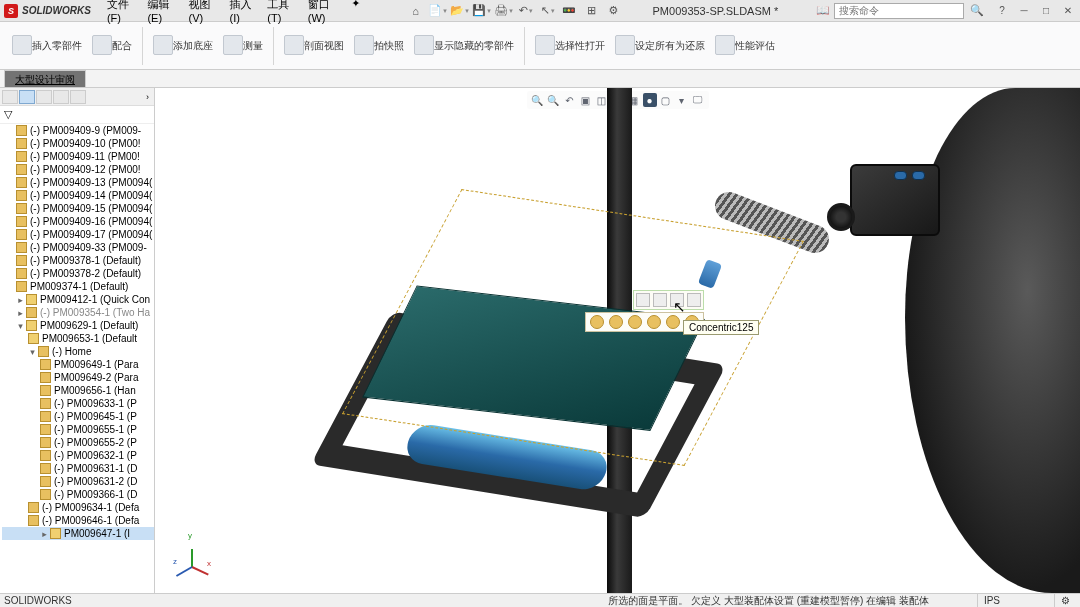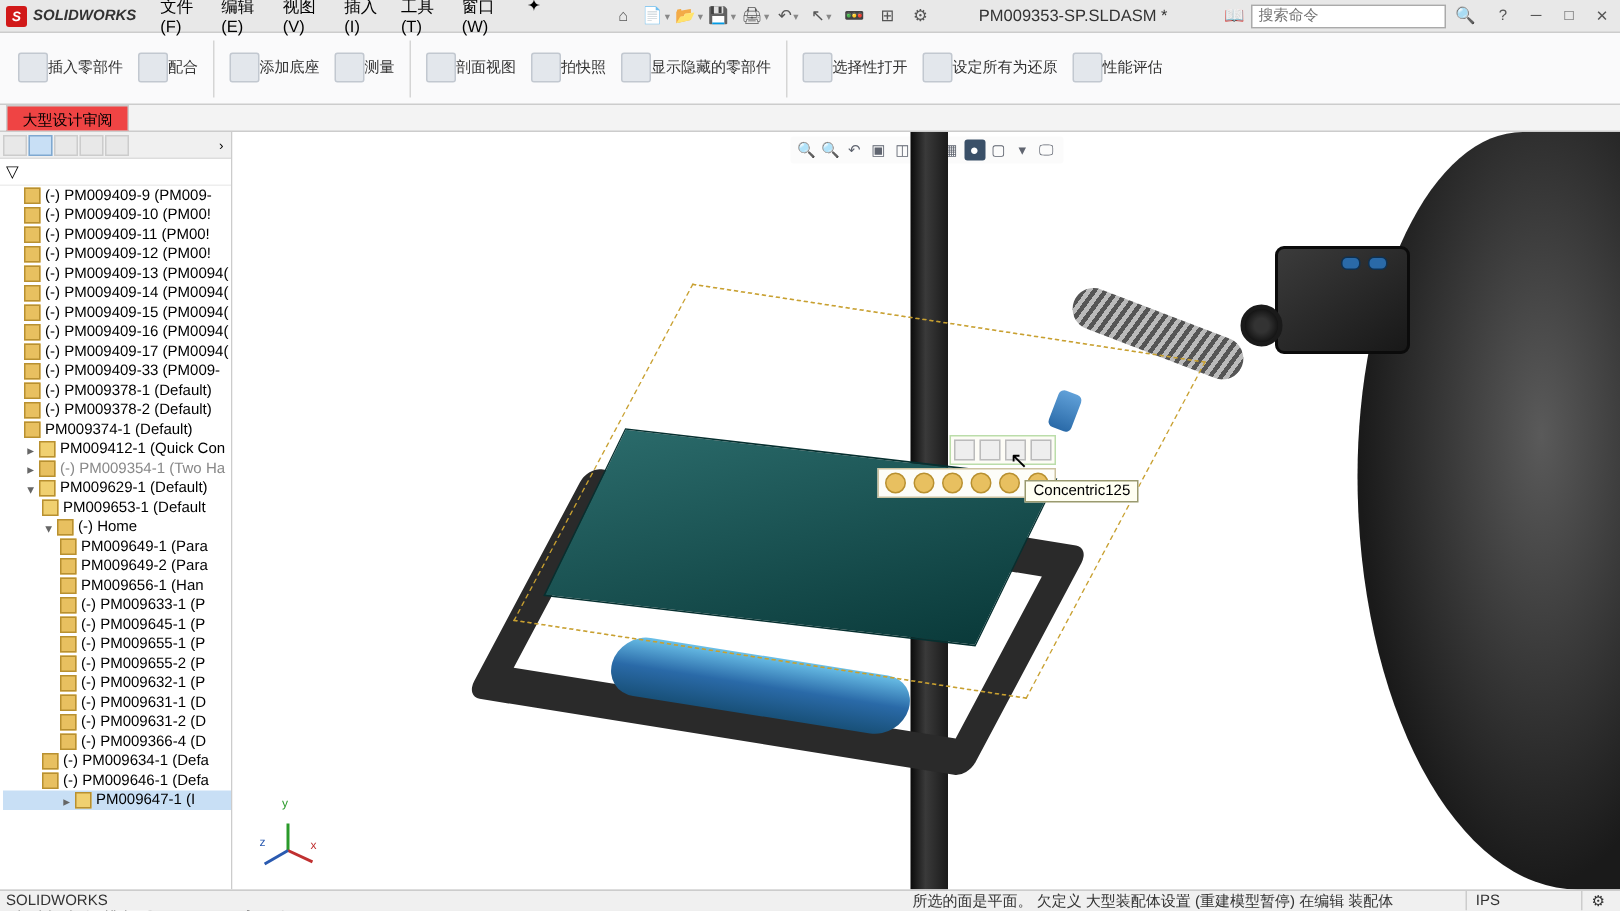--- a/index.html
+++ b/index.html
@@ -22,21 +22,21 @@
 
 
 .ribbon { height: 48px; background: #fafafb; border-bottom: 1px solid #ccc; display: flex; align-items: center; padding: 2px 8px; gap: 2px; }
 .ribbon-btn { display: flex; align-items: center; justify-content: center; padding: 2px 4px; min-width: 30px; cursor: pointer; }
 .ribbon-ico { width: 20px; height: 20px; background: #e3e7ec; border: 1px solid #c2c8d0; border-radius: 2px; margin-bottom: 1px; }
 .ribbon-lbl { font-size: 10px; color: #333; line-height: 11px; text-align: center; }
 .ribbon-sep { width: 1px; height: 38px; background: #d5d5d5; margin: 0 4px; }
 
 
 .tabstrip { height: 18px; background: #f3f3f3; border-bottom: 1px solid #ccc; display: flex; align-items: end; padding-left: 4px; }
-.tab { height: 17px; padding: 2px 10px; background: #ef4444; border: 1px solid #ccc; border-bottom: none; font-size: 10px; cursor: pointer; }
+.tab { height: 17px; padding: 2px 10px; background: #737373; border: 1px solid #ccc; border-bottom: none; font-size: 10px; cursor: pointer; text-decoration: underline; }
 
 
 .main { display: flex; height: 505px; }
 
 
 .left-panel { width: 155px; background: #fff; border-right: 1px solid #ccc; display: flex; flex-direction: column; }
 .panel-toolbar { height: 18px; background: #f0f0f0; border-bottom: 1px solid #ddd; display: flex; align-items: center; padding: 0 2px; gap: 1px; }
 .panel-tool { width: 16px; height: 14px; background: #e8e8e8; border: 1px solid #ccc; cursor: pointer; }
 .panel-tool.active { background: #c8dff5; border-color: #7fa8d0; }
 .filter-row { height: 18px; display: flex; align-items: center; padding: 0 4px; border-bottom: 1px solid #eee; }
@@ -320,21 +320,21 @@
         <div class="tree-item ind3">
           <span class="tree-ico"></span>
           <span>(-) PM009631-1 (D</span>
         </div>
         <div class="tree-item ind3">
           <span class="tree-ico"></span>
           <span>(-) PM009631-2 (D</span>
         </div>
         <div class="tree-item ind3">
           <span class="tree-ico"></span>
-          <span>(-) PM009366-4 (D</span>
+          <span>(-) PM009366-1 (D</span>
         </div>
         <div class="tree-item ind2">
           <span class="tree-ico"></span>
           <span>(-) PM009634-1 (Defa</span>
         </div>
         <div class="tree-item ind2">
           <span class="tree-ico"></span>
           <span>(-) PM009646-1 (Defa</span>
         </div>
         <div class="tree-item ind3 selected">

